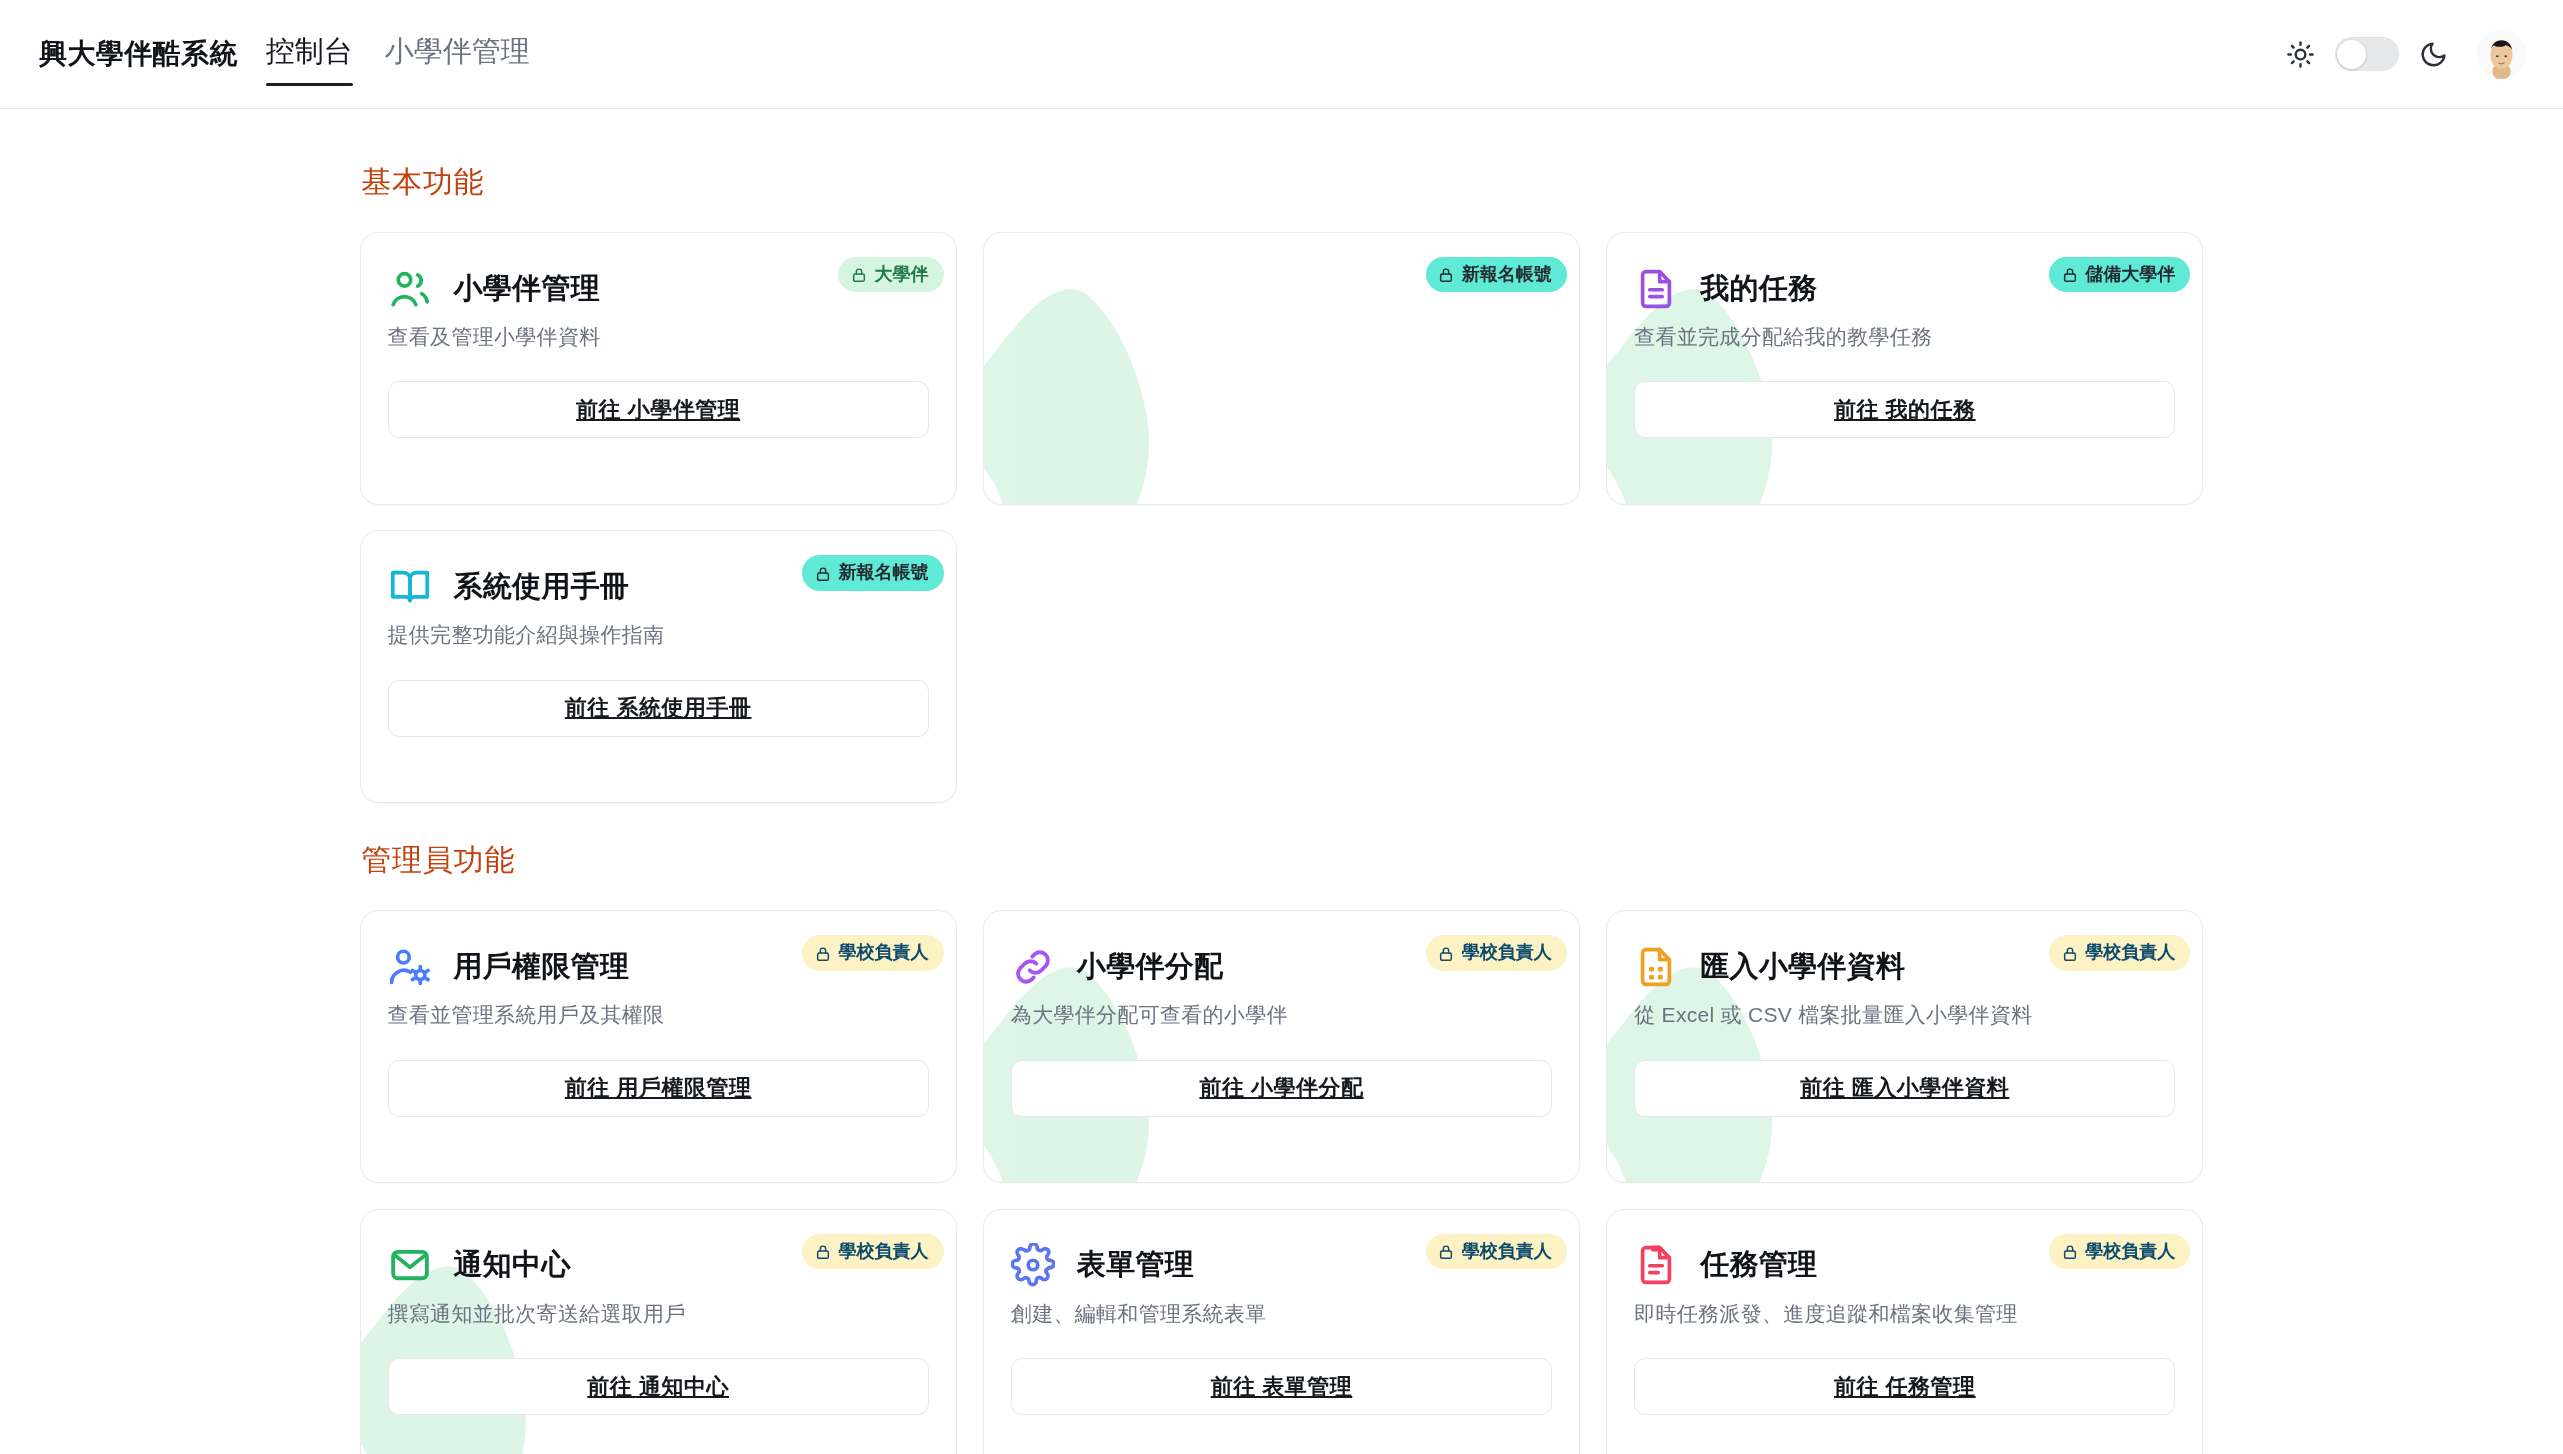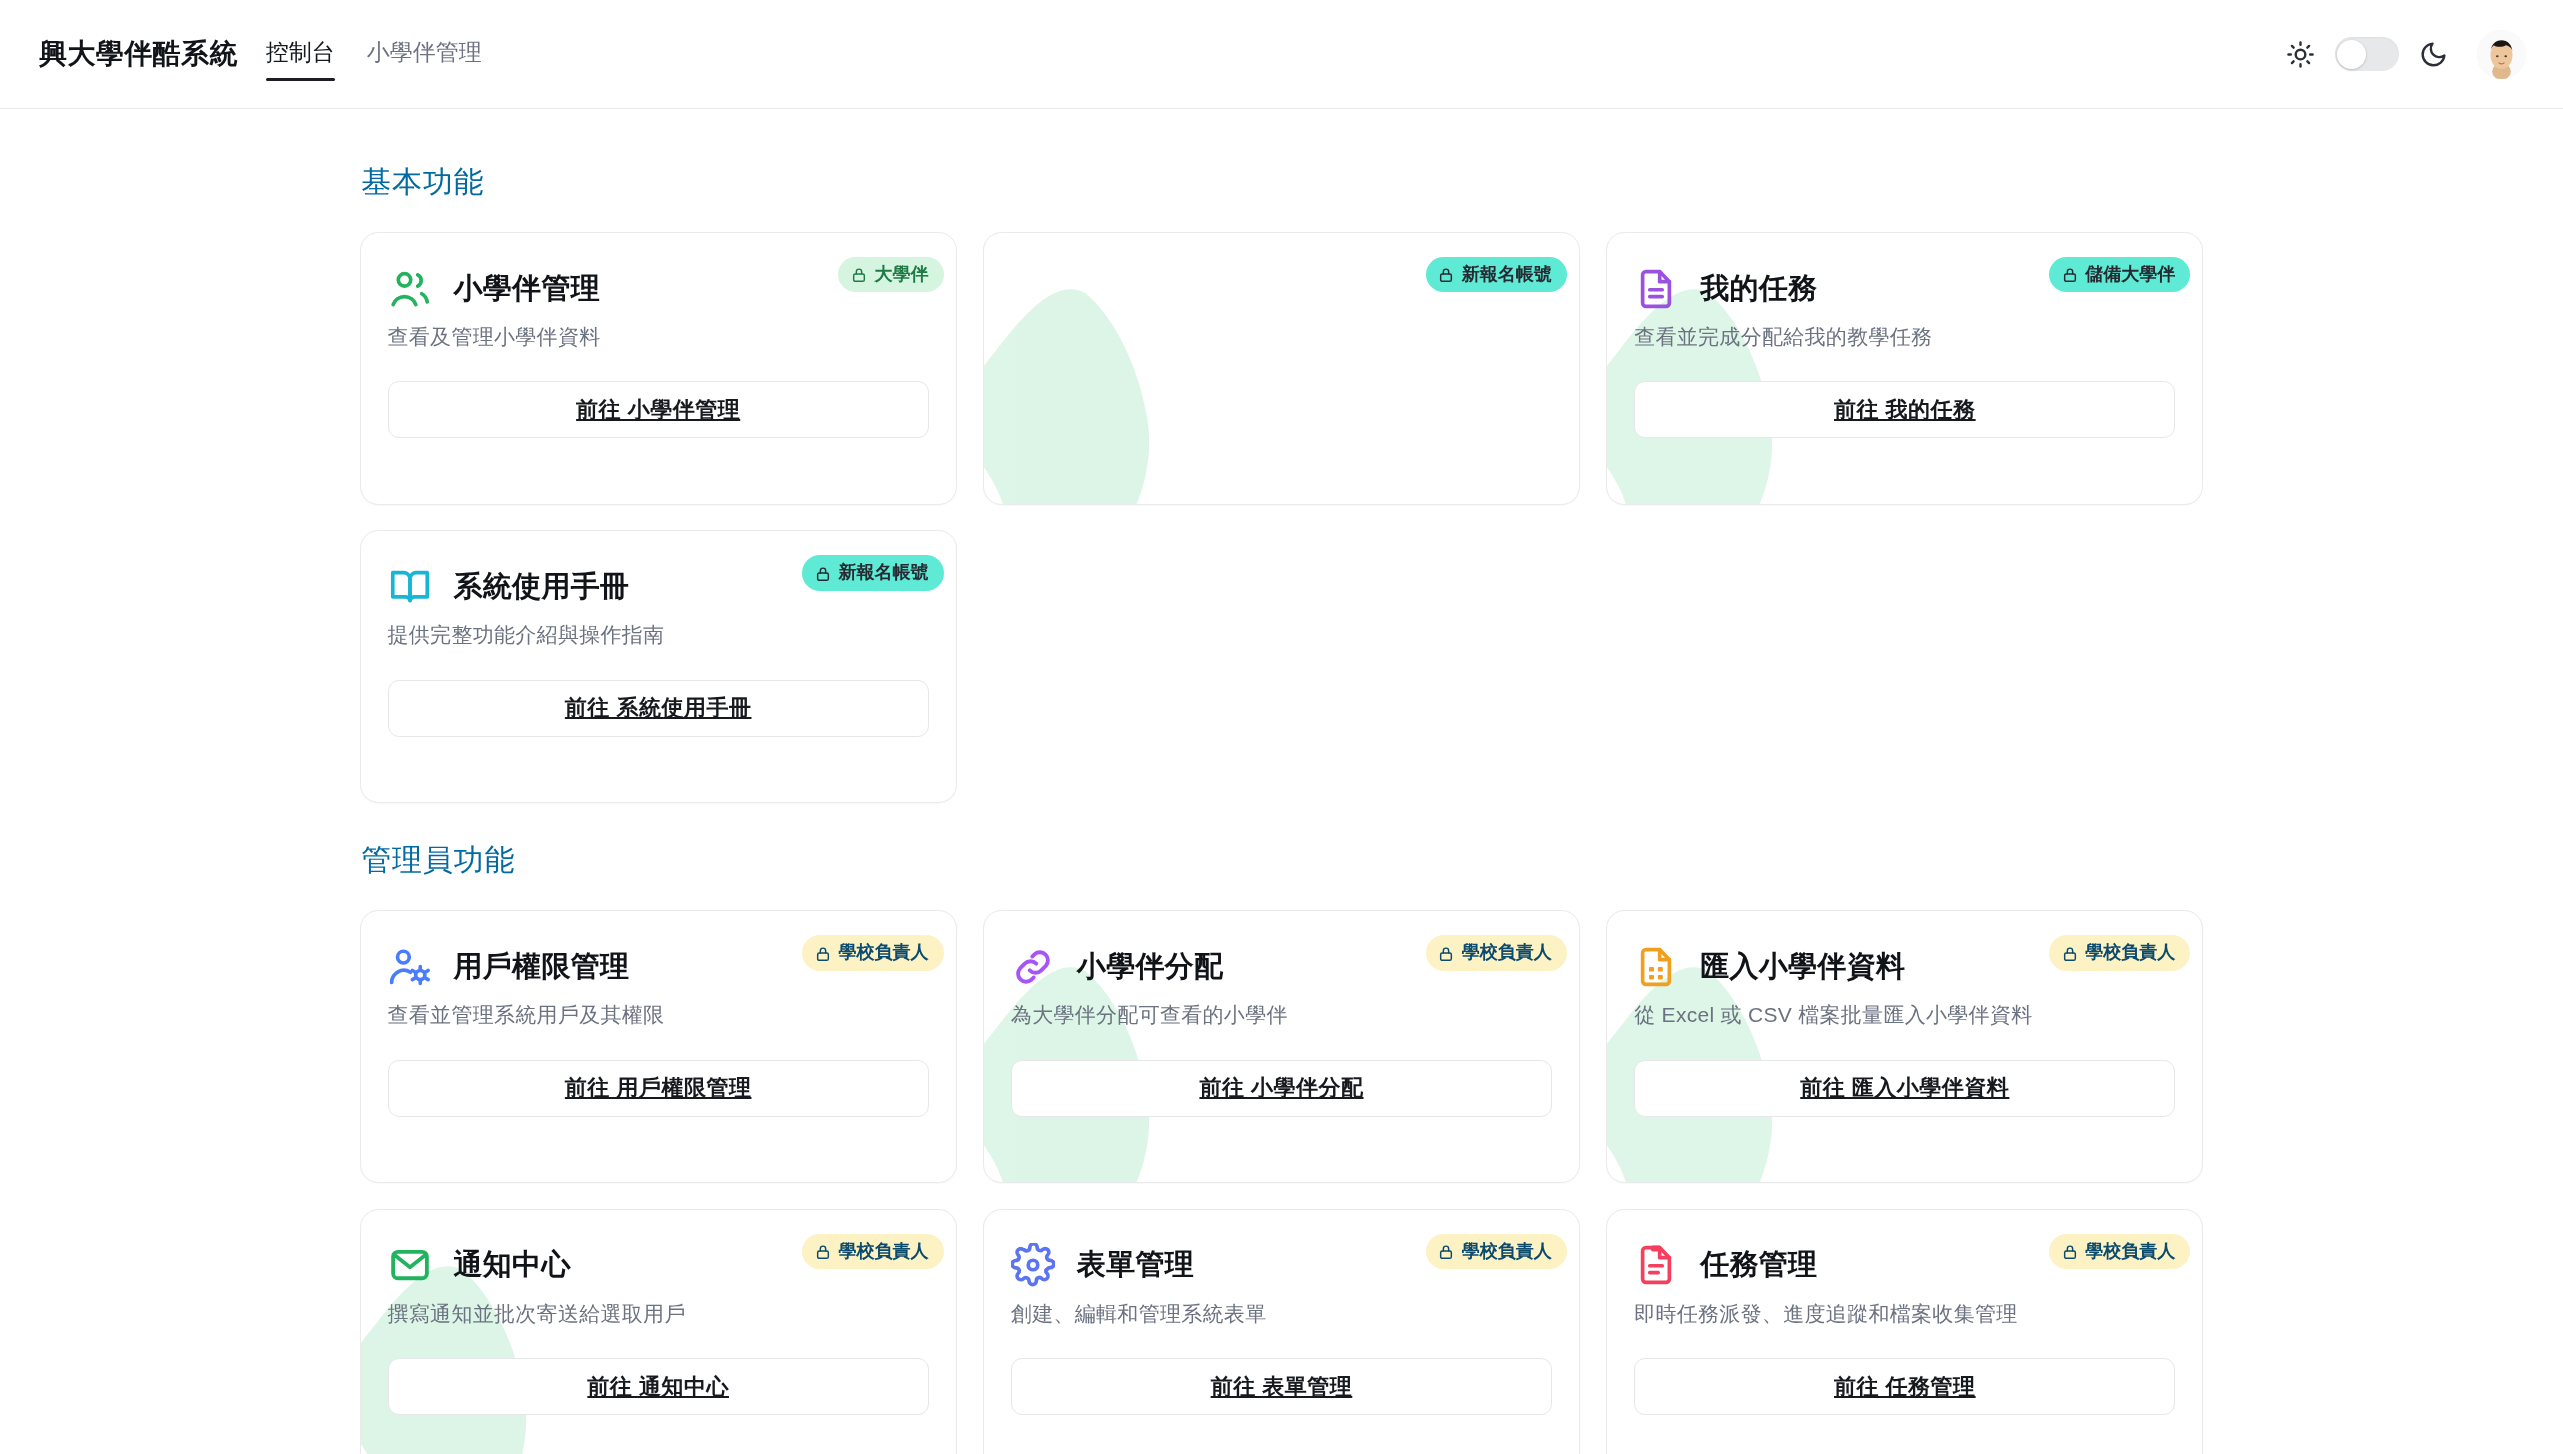--- a/index.html
+++ b/index.html
@@ -33,21 +33,21 @@
   }
   .nav-links {
     display: flex;
     align-items: center;
     gap: 32px;
     margin-left: 28px;
     height: 100%;
   }
   .nav-link {
     position: relative;
-    font-size: 23px;
+    font-size: 29px;
     color: #6b7280;
     white-space: nowrap;
     padding: 5.1px 0 8.5px 0;
     cursor: pointer;
     text-decoration: none;
   }
   .nav-link.active {
     color: #15181d;
     font-weight: 400;
   }
@@ -101,21 +101,21 @@
     width: 100%;
     height: calc(1454px - 109px);
     overflow: hidden;
   }
   .container {
     width: 1844px;
     margin: 0 auto;
   }
   .section-title {
     font-size: 30px;
-    color: #0369a1;
+    color: #c2410c;
     font-weight: 400;
     margin: 0 0 29px 1.7px;
     letter-spacing: 0.8px;
   }
   .section + .section { margin-top: 37px; }
 
   .grid {
     display: grid;
     grid-template-columns: repeat(3, 1fr);
     column-gap: 26px;

